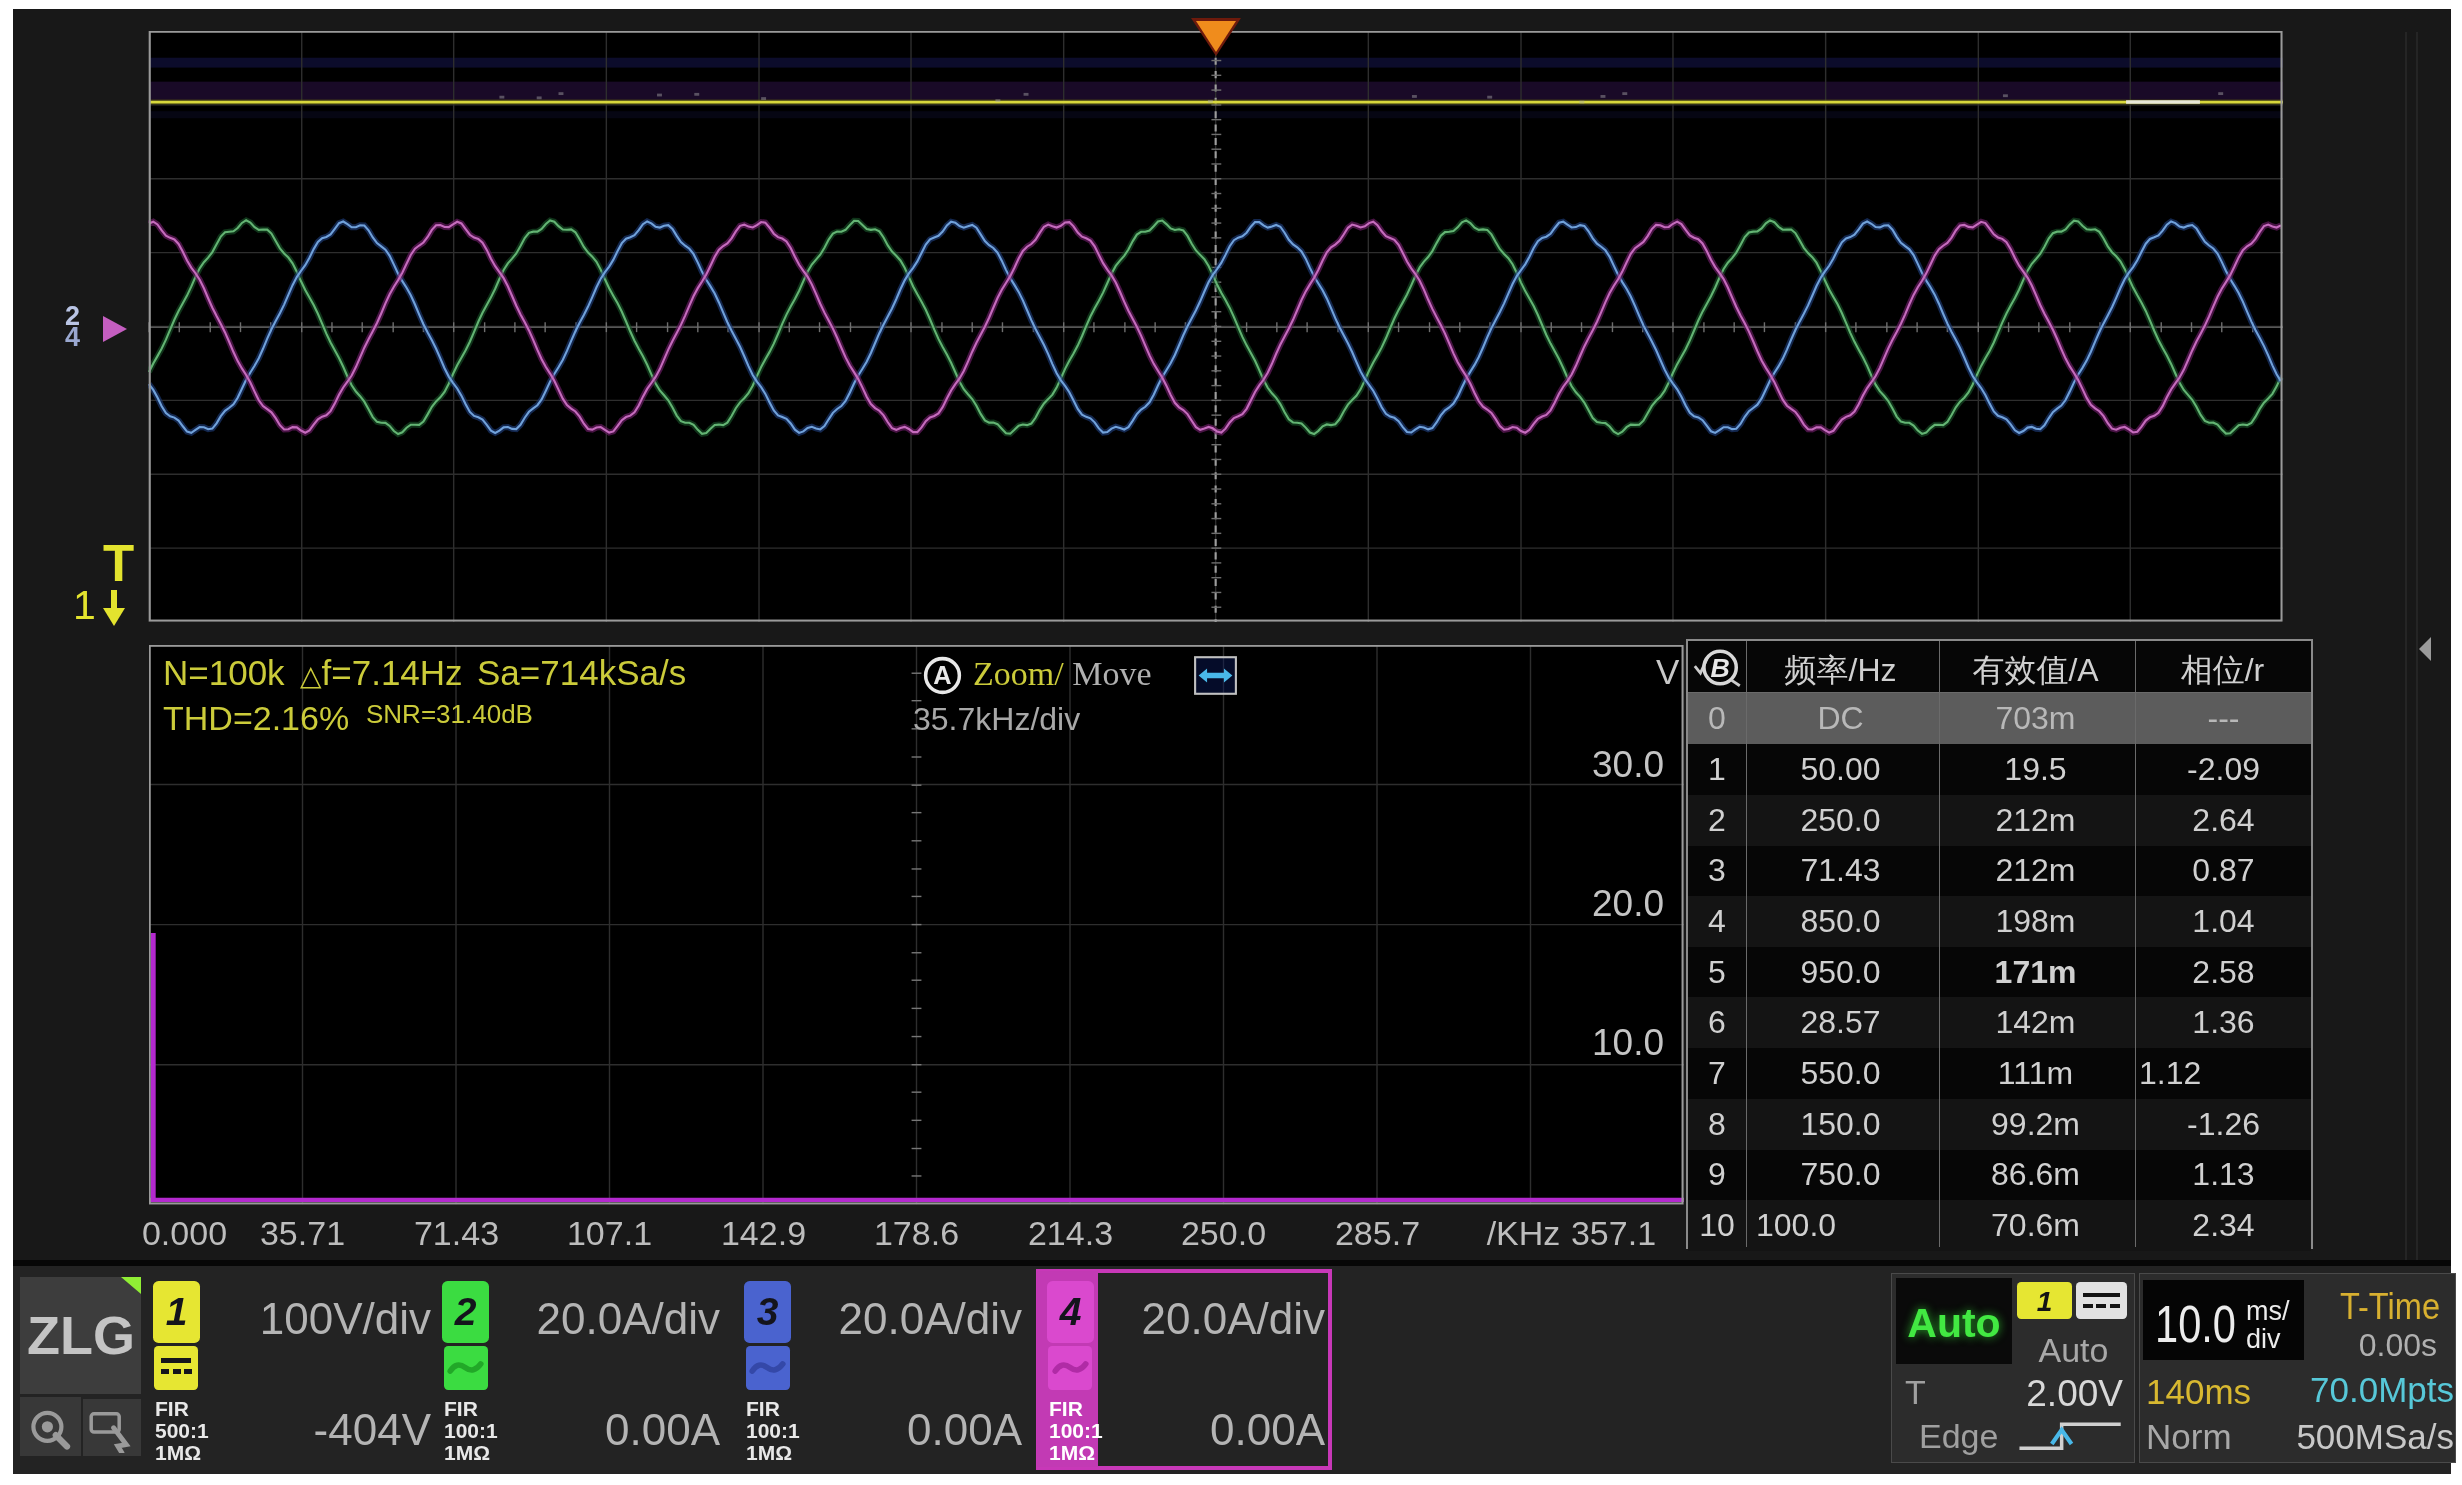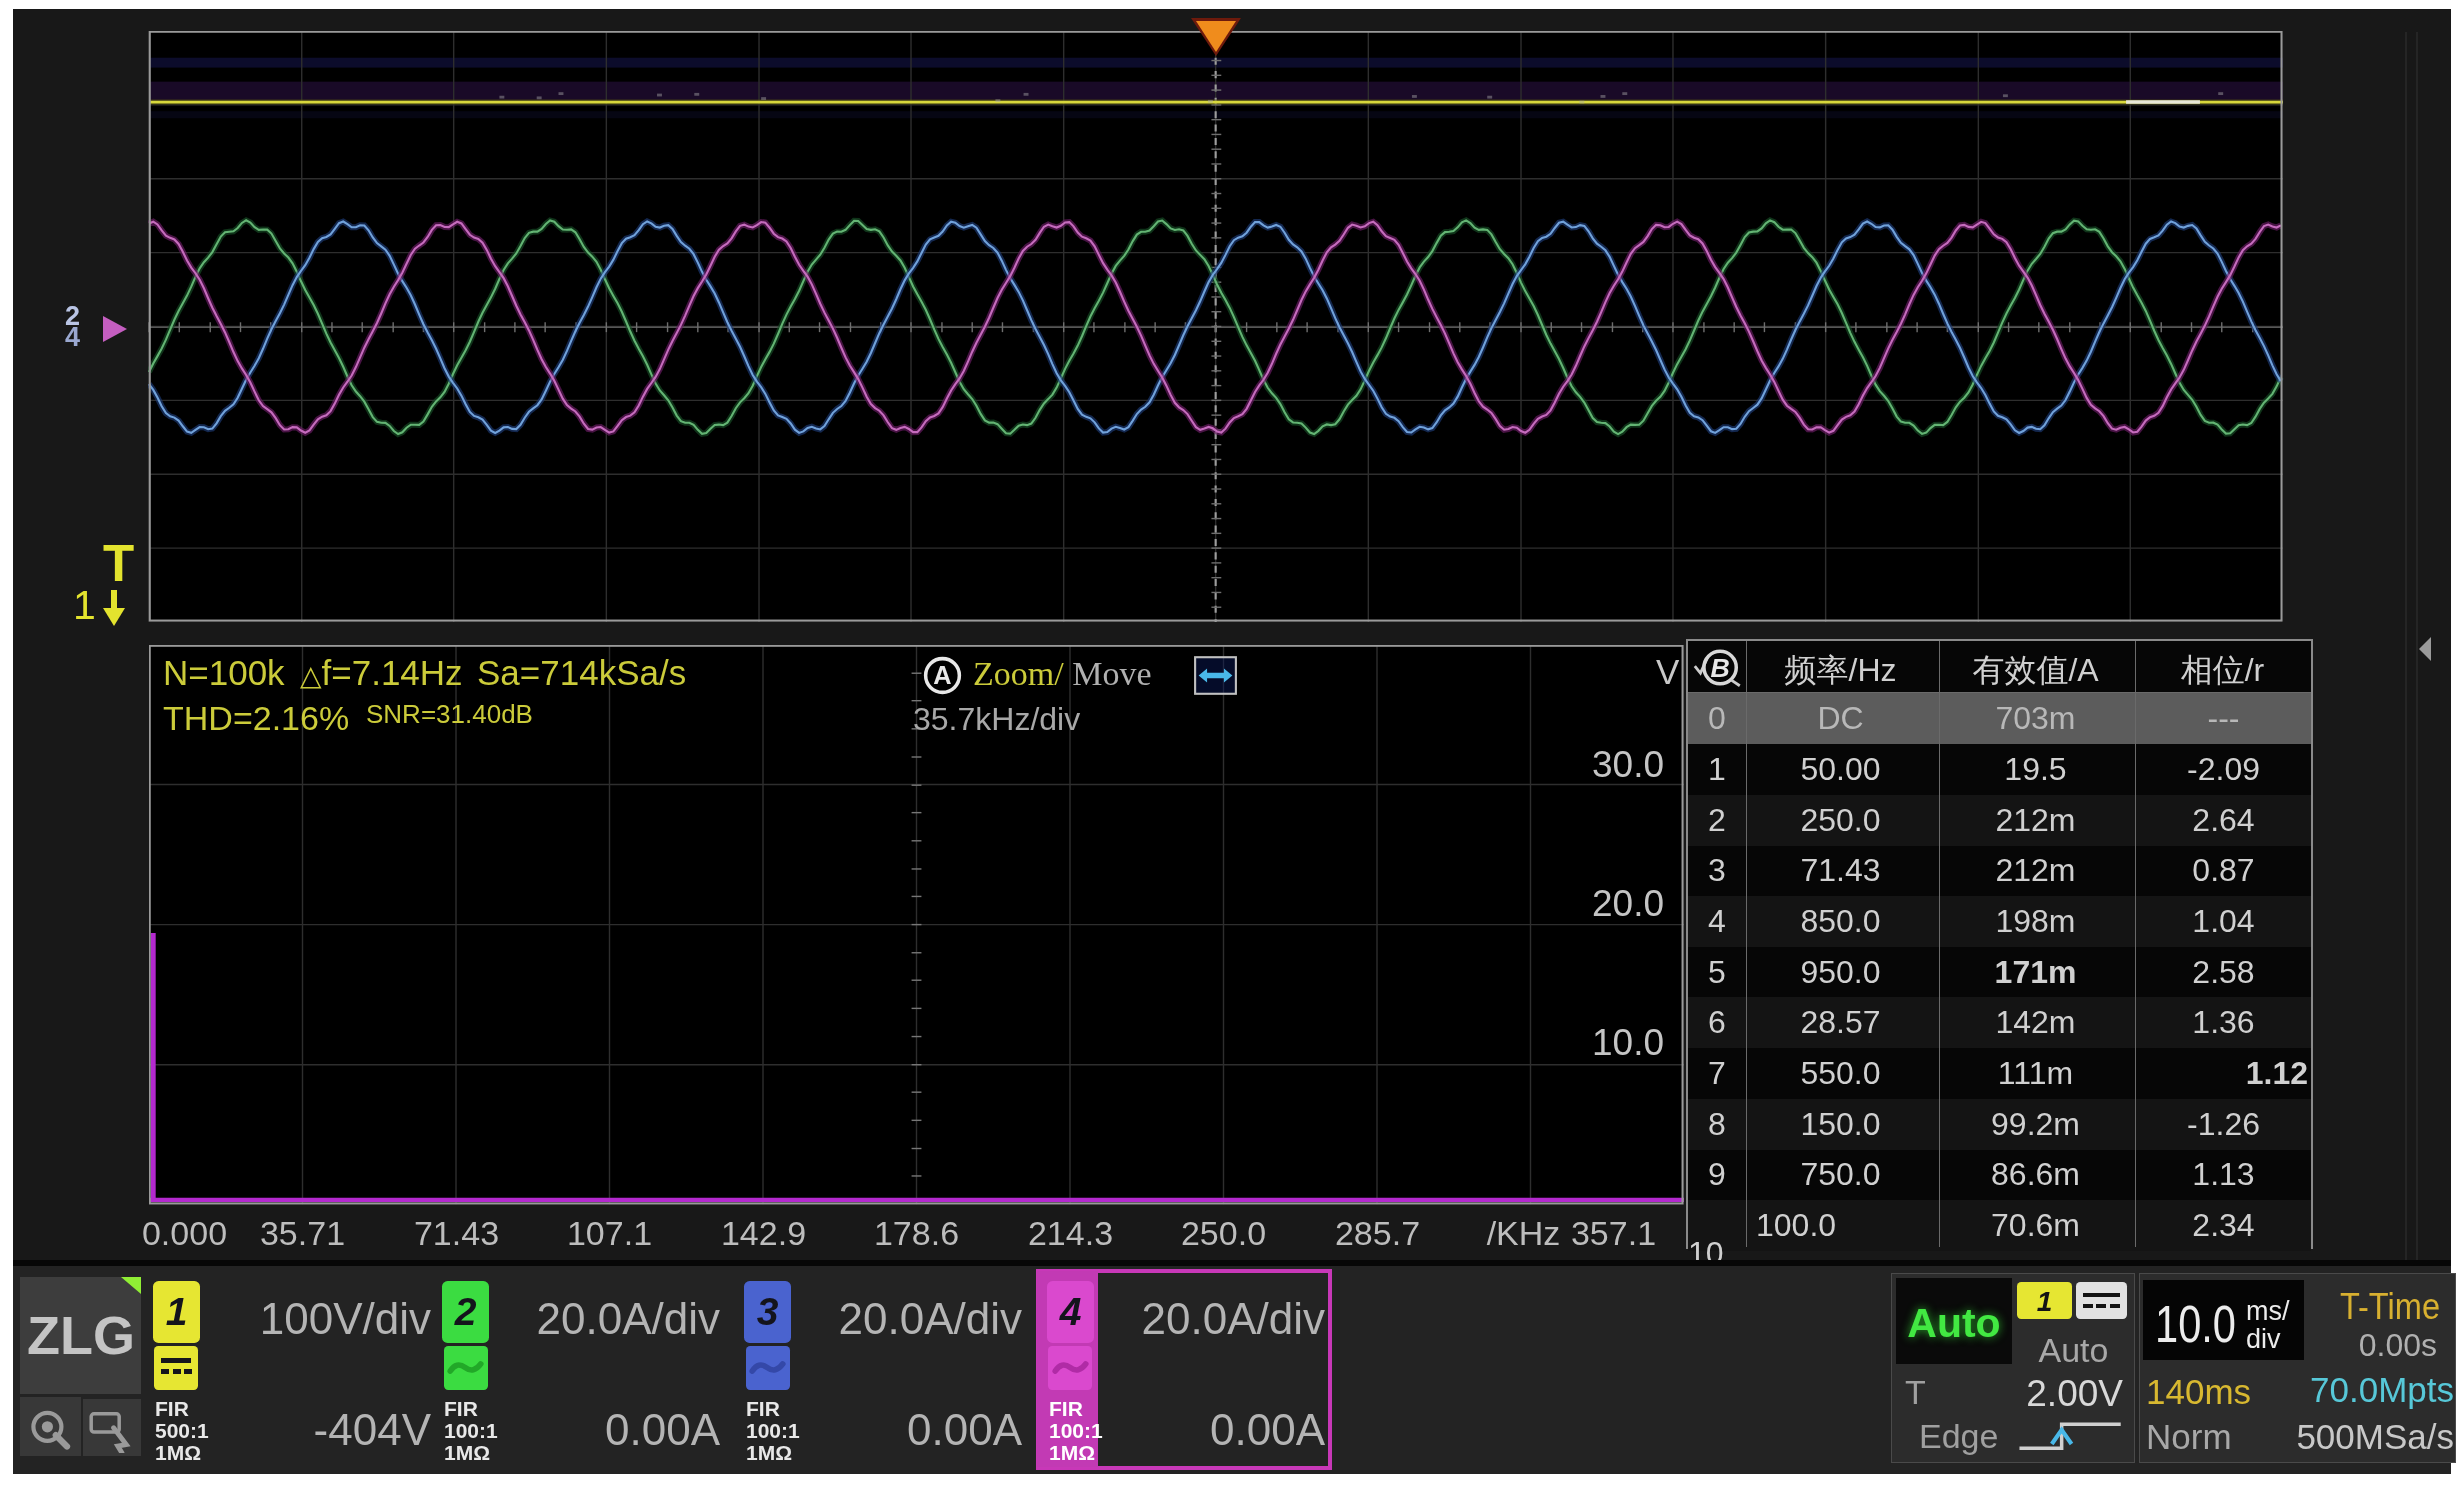--- a/index.html
+++ b/index.html
@@ -304,36 +304,36 @@
       <div style="position:absolute;left:0;top:356px;width:100%;height:51px;color:#d0d0d0;background:#141414;font-size:32px;">
         <div style="position:absolute;left:0;top:7px;width:58px;text-align:center;">6</div>
         <div style="position:absolute;left:68px;top:7px;width:169px;text-align:center;">28.57</div>
         <div style="position:absolute;left:263px;top:7px;width:169px;text-align:center;">142m</div>
         <div style="position:absolute;left:451px;top:7px;width:169px;text-align:center;">1.36</div>
       </div>
       <div style="position:absolute;left:0;top:407px;width:100%;height:51px;color:#d0d0d0;font-size:32px;">
         <div style="position:absolute;left:0;top:7px;width:58px;text-align:center;">7</div>
         <div style="position:absolute;left:68px;top:7px;width:169px;text-align:center;">550.0</div>
         <div style="position:absolute;left:263px;top:7px;width:169px;text-align:center;">111m</div>
-        <div style="position:absolute;left:451px;top:7px;width:169px;text-align:right;font-weight:bold;">1.12</div>
+        <div style="position:absolute;left:451px;top:7px;width:169px;text-align:left;">1.12</div>
       </div>
       <div style="position:absolute;left:0;top:458px;width:100%;height:51px;color:#d0d0d0;background:#141414;font-size:32px;">
         <div style="position:absolute;left:0;top:7px;width:58px;text-align:center;">8</div>
         <div style="position:absolute;left:68px;top:7px;width:169px;text-align:center;">150.0</div>
         <div style="position:absolute;left:263px;top:7px;width:169px;text-align:center;">99.2m</div>
         <div style="position:absolute;left:451px;top:7px;width:169px;text-align:center;">-1.26</div>
       </div>
       <div style="position:absolute;left:0;top:508px;width:100%;height:51px;color:#d0d0d0;font-size:32px;">
         <div style="position:absolute;left:0;top:7px;width:58px;text-align:center;">9</div>
         <div style="position:absolute;left:68px;top:7px;width:169px;text-align:center;">750.0</div>
         <div style="position:absolute;left:263px;top:7px;width:169px;text-align:center;">86.6m</div>
         <div style="position:absolute;left:451px;top:7px;width:169px;text-align:center;">1.13</div>
       </div>
       <div style="position:absolute;left:0;top:559px;width:100%;height:51px;color:#d0d0d0;background:#141414;font-size:32px;">
-        <div style="position:absolute;left:0;top:7px;width:58px;text-align:left;margin-top:28px;">10</div>
+        <div style="position:absolute;left:0;top:7px;width:58px;text-align:center;">10</div>
         <div style="position:absolute;left:68px;top:7px;width:169px;text-align:left;">100.0</div>
         <div style="position:absolute;left:263px;top:7px;width:169px;text-align:center;">70.6m</div>
         <div style="position:absolute;left:451px;top:7px;width:169px;text-align:center;">2.34</div>
       </div>
       <div style="position:absolute;left:58px;top:0;width:1.4px;height:100%;background:#6a6a6a;"></div>
       <div style="position:absolute;left:251px;top:0;width:1.4px;height:100%;background:#6a6a6a;"></div>
       <div style="position:absolute;left:447px;top:0;width:1.4px;height:100%;background:#6a6a6a;"></div>
       <div style="position:absolute;left:0;top:51px;width:100%;height:1.4px;background:#6a6a6a;"></div>
     </div>
     <div style="position:absolute;left:2419px;top:637px;width:0;height:0;border-top:12.7px solid transparent;border-bottom:12.7px solid transparent;border-right:12.7px solid #9a9a9a;"></div>

